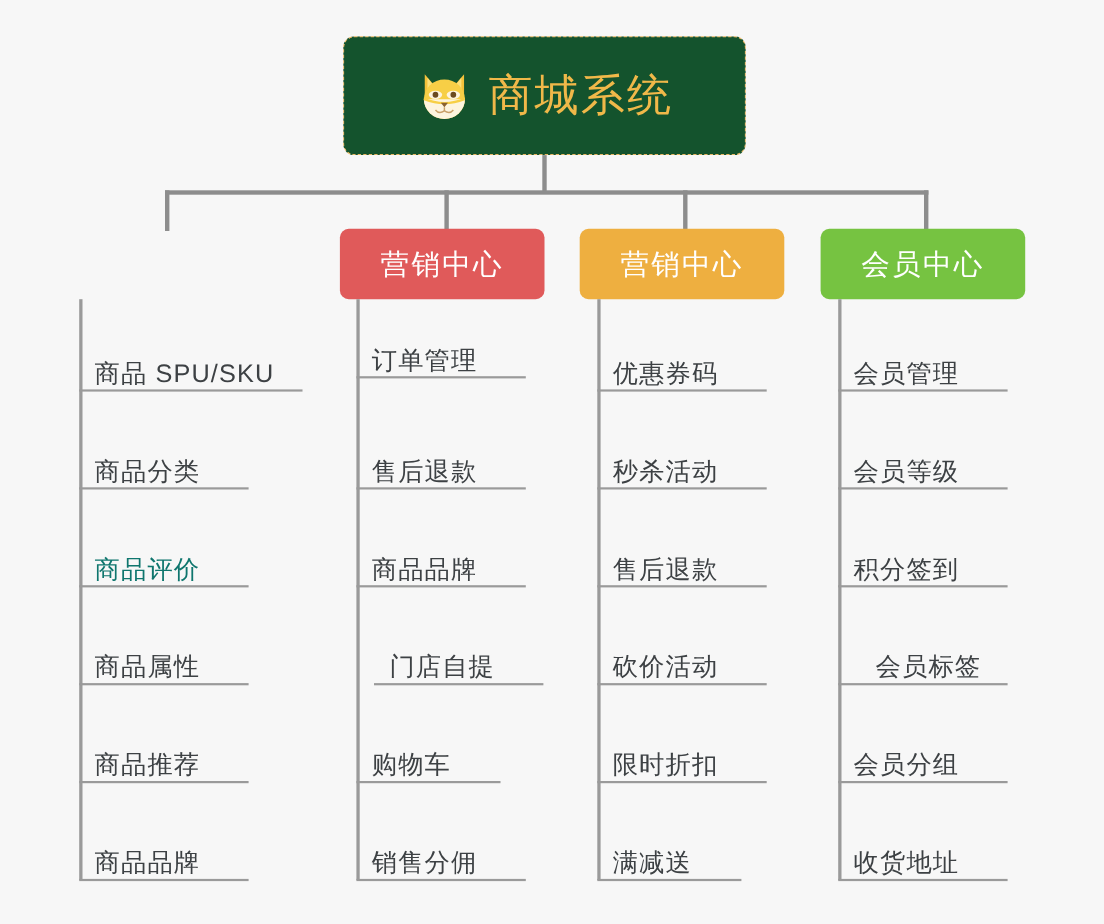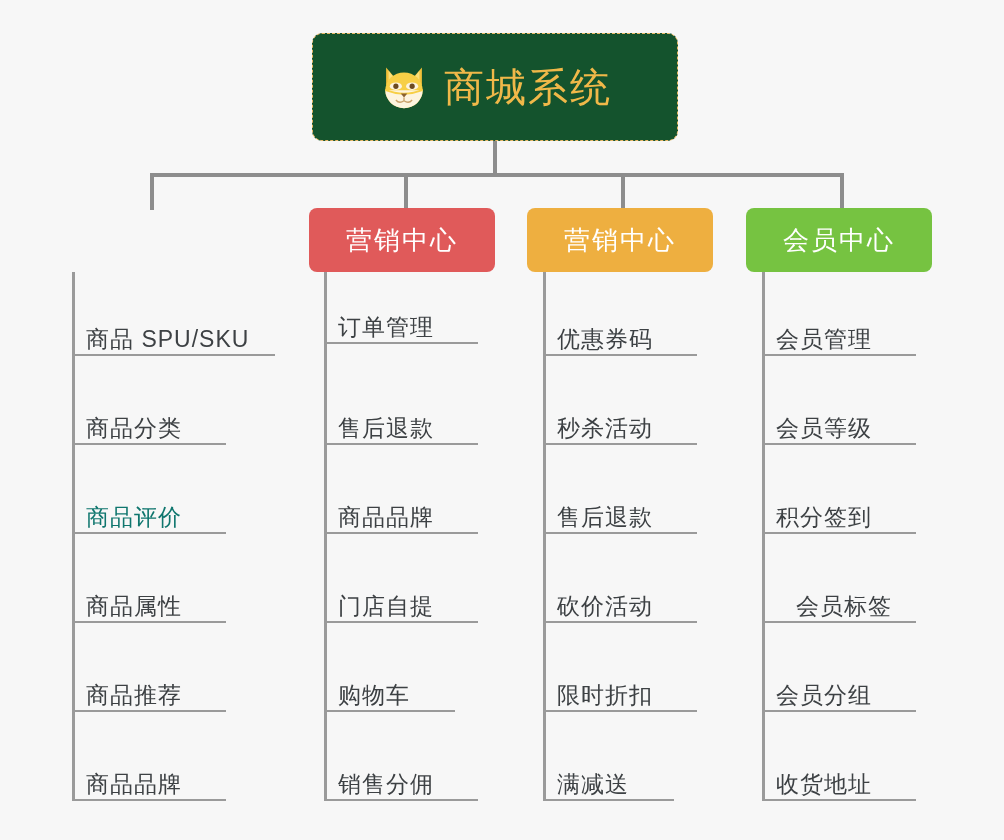--- a/index.html
+++ b/index.html
@@ -161,21 +161,21 @@
   <div class="spine" style="left: 324px; top: 272px; height: 528px; background: rgb(154, 154, 154);"></div>
   <div class="leaf" style="left: 324px; top: 298px; width: 154px; border-bottom-color: rgb(154, 154, 154);">
     <span class="leaf-label" style="color: rgb(61, 65, 68);">订单管理</span>
   </div>
   <div class="leaf" style="left: 324px; top: 399px; width: 154px; border-bottom-color: rgb(154, 154, 154);">
     <span class="leaf-label" style="color: rgb(61, 65, 68);">售后退款</span>
   </div>
   <div class="leaf" style="left: 324px; top: 488px; width: 154px; border-bottom-color: rgb(154, 154, 154);">
     <span class="leaf-label" style="color: rgb(61, 65, 68);">商品品牌</span>
   </div>
-  <div class="leaf" style="left: 324px; top: 577px; width: 154px; border-bottom-color: rgb(154, 154, 154);">
+  <div class="leaf" style="left: 340px; top: 577px; width: 154px; border-bottom-color: rgb(154, 154, 154);">
     <span class="leaf-label" style="color: rgb(61, 65, 68);">门店自提</span>
   </div>
   <div class="leaf" style="left: 324px; top: 666px; width: 131px; border-bottom-color: rgb(154, 154, 154);">
     <span class="leaf-label" style="color: rgb(61, 65, 68);">购物车</span>
   </div>
   <div class="leaf" style="left: 324px; top: 755px; width: 154px; border-bottom-color: rgb(154, 154, 154);">
     <span class="leaf-label" style="color: rgb(61, 65, 68);">销售分佣</span>
   </div>
 
   <div class="cat-box" style="left: 527px; top: 208px; width: 186px; background: rgb(238, 175, 64);">

